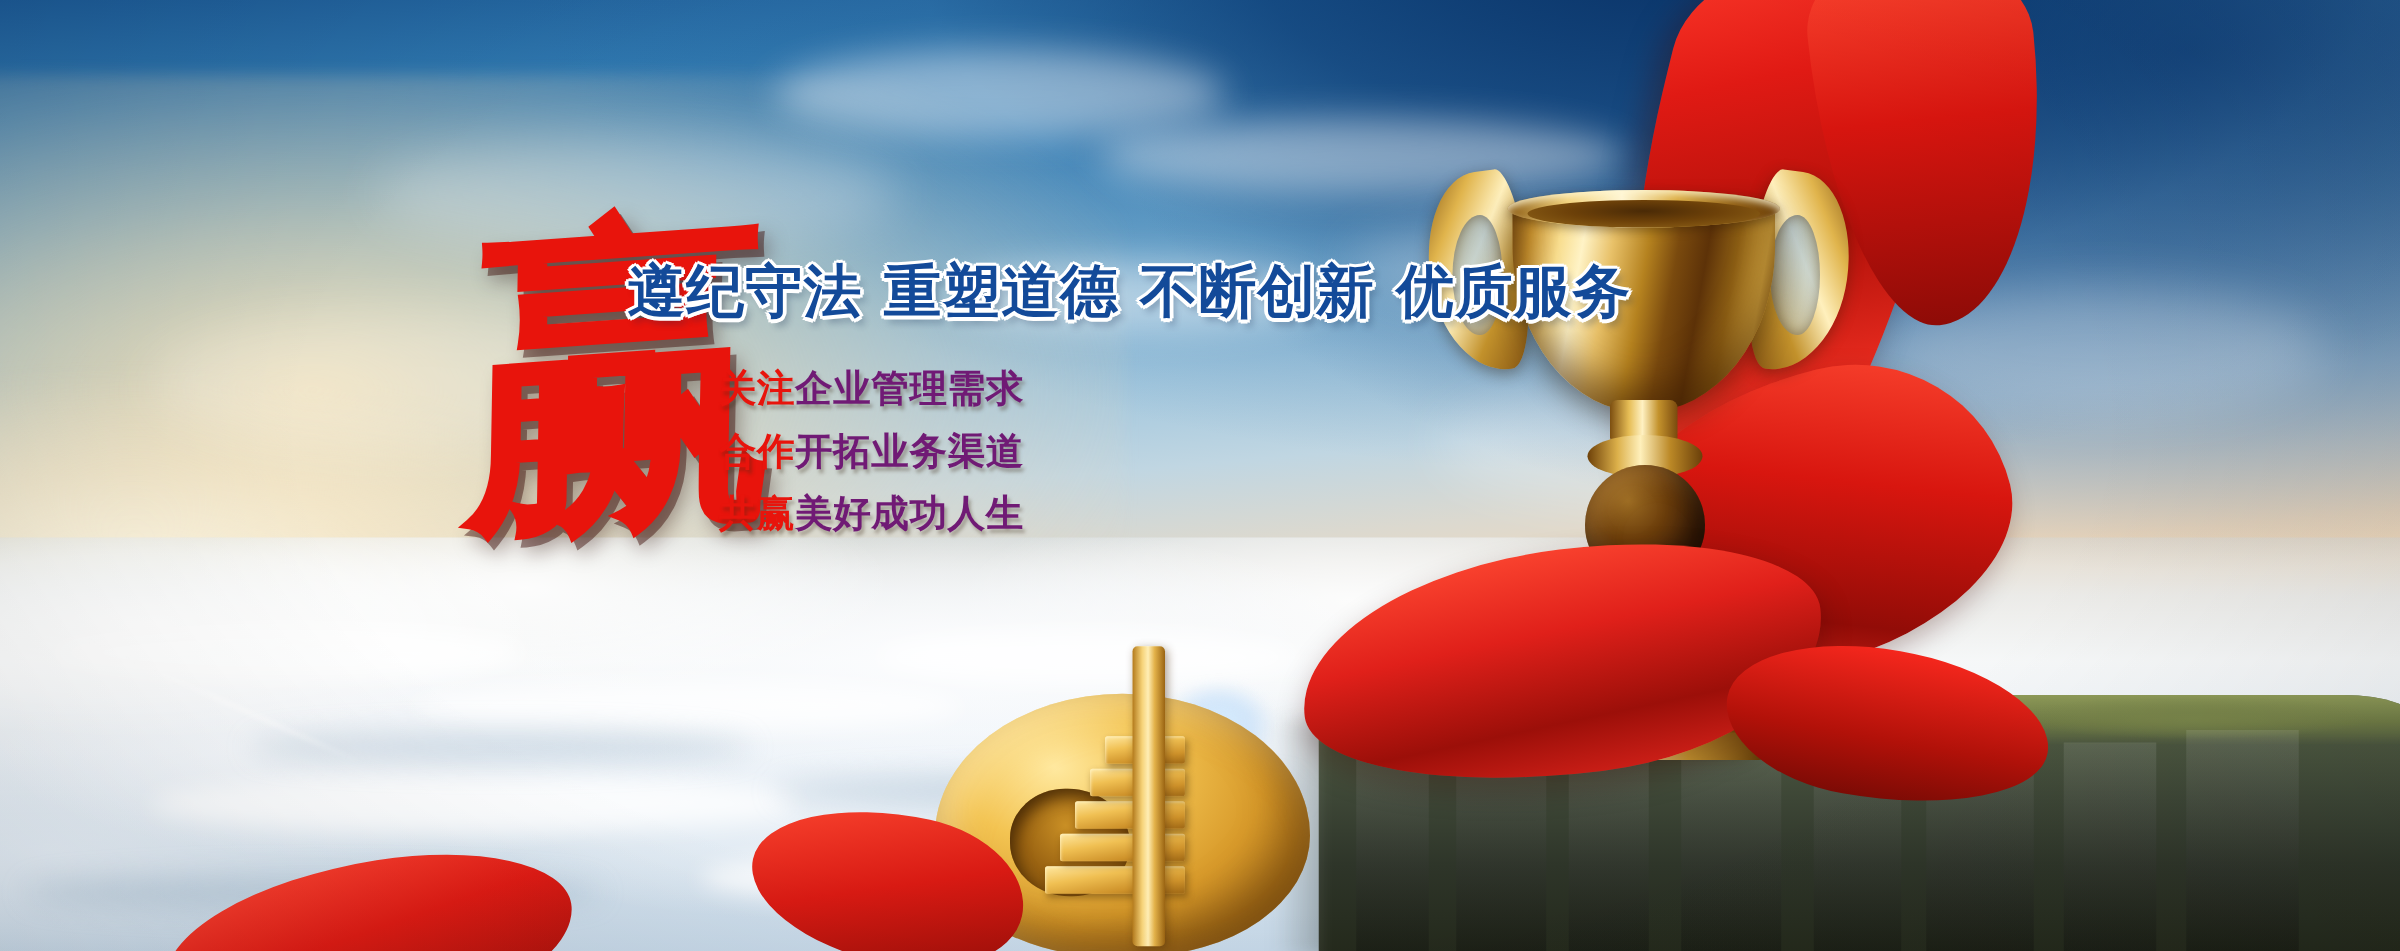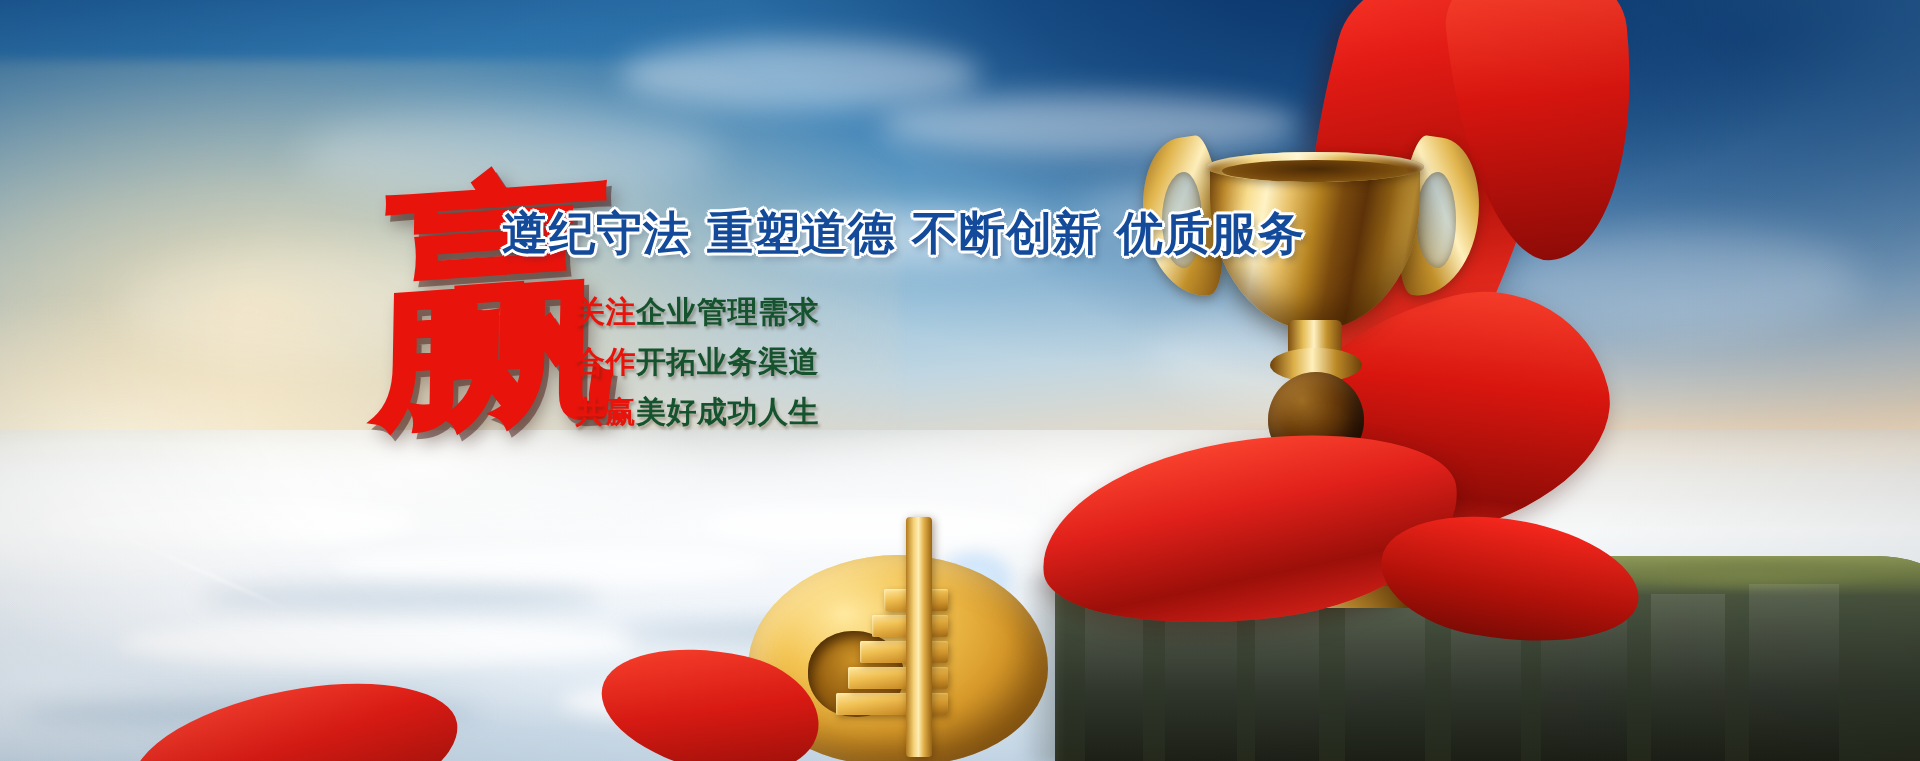--- a/index.html
+++ b/index.html
@@ -441,21 +441,21 @@
     font-weight: 700;
     line-height: 50px;
     white-space: nowrap;
     letter-spacing: 0.5px;
     text-shadow: 2px 3px 3px rgba(60,40,20,0.35);
   }
   .sub-key {
     color: #e8140c;
   }
   .sub-rest {
-    color: #14532d;
+    color: #701a75;
   }
 
   
   .vignette {
     position: absolute;
     inset: 0;
     pointer-events: none;
     background: radial-gradient(ellipse 1300px 700px at 50% 45%, rgba(0,0,0,0) 55%, rgba(0,0,0,0.10) 100%);
   }
 </style>

